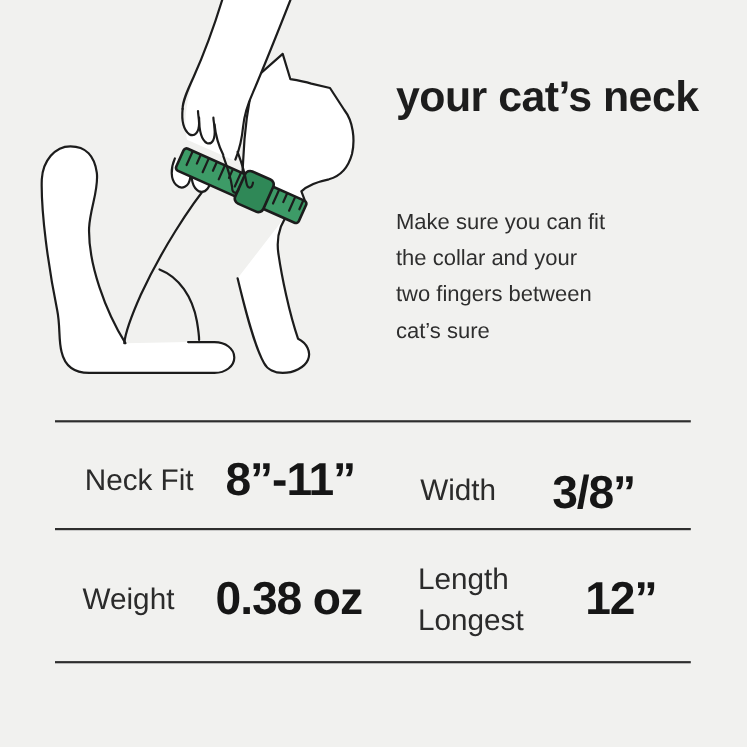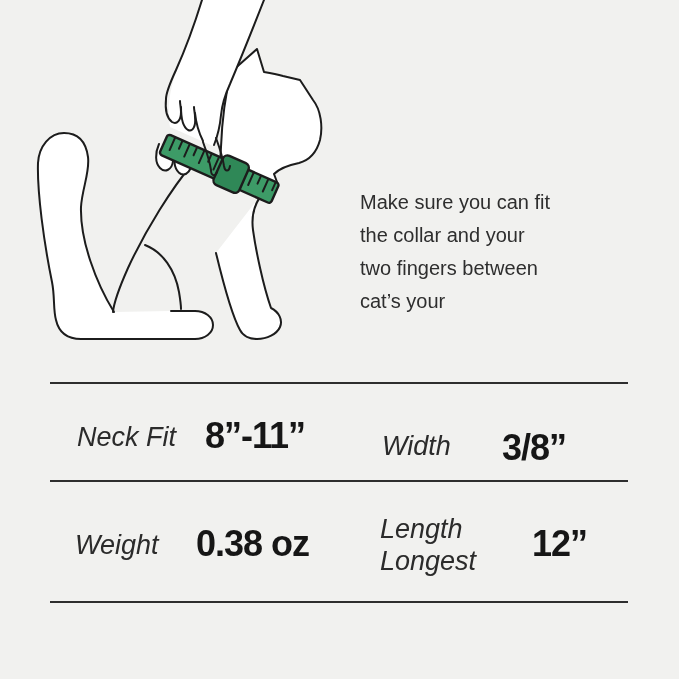--- a/index.html
+++ b/index.html
@@ -18,23 +18,23 @@
   }
   .desc{
     position:absolute;left:360px;top:186px;
     font-size:20px;font-weight:400;line-height:33px;color:#2e2e2e;
   }
   .rule{position:absolute;left:50px;width:578px;height:2px;background:#2e2e2e;}
   .rule.r1{top:382px;}
   .rule.r2{top:480px;}
   .rule.r3{top:601px;}
   .cell{position:absolute;transform:translateY(-50%);white-space:nowrap;}
-  .label{font-size:27px;color:#2b2b2b;font-weight:400;font-style:italic;}
-  .label.wrap{white-space:normal;width:108px;line-height:32px;}
-  .value{font-size:36px;font-weight:700;color:#161616;letter-spacing:-1px;}
+  .label{font-size:27px;color:#2b2b2b;font-weight:400;}
+  .label.wrap{white-space:normal;width:108px;line-height:38px;}
+  .value{font-size:42px;font-weight:700;color:#161616;letter-spacing:-1px;}
 </style>
 </head>
 <body>
 
 <div class="stage">
 
   <div class="illustration">
     <svg width="340" height="360" viewBox="0 0 340 360">
       <g fill="none" stroke="#1c1c1c" stroke-width="2" stroke-linecap="round" stroke-linejoin="round">
 
@@ -78,27 +78,28 @@
       </g>
 
       <g fill="none" stroke="#1c1c1c" stroke-width="2" stroke-linecap="round">
         <path d="M203 142 C207 153 210 163 211 170 C211 176 215 177 217 172"></path>
         <path d="M216 138 C220 149 223 159 224 166 C225 172 229 172 230 166"></path>
       </g>
     </svg>
   </div>
 
   <div class="title">
+    <div>your cat’s neck</div>
   </div>
 
   <div class="desc">
     <div>Make sure you can fit</div>
     <div>the collar and your</div>
     <div>two fingers between</div>
-    <div>cat’s your</div>
+    <div>cat’s sure</div>
   </div>
 
   <div class="rule r1"></div>
   <div class="rule r2"></div>
   <div class="rule r3"></div>
 
   <div>
     <span class="cell label" style="left:77px;top:437px;">Neck Fit</span>
     <span class="cell value" style="left:205px;top:436px;">8”-11”</span>
     <span class="cell label" style="left:382px;top:446px;">Width</span>

